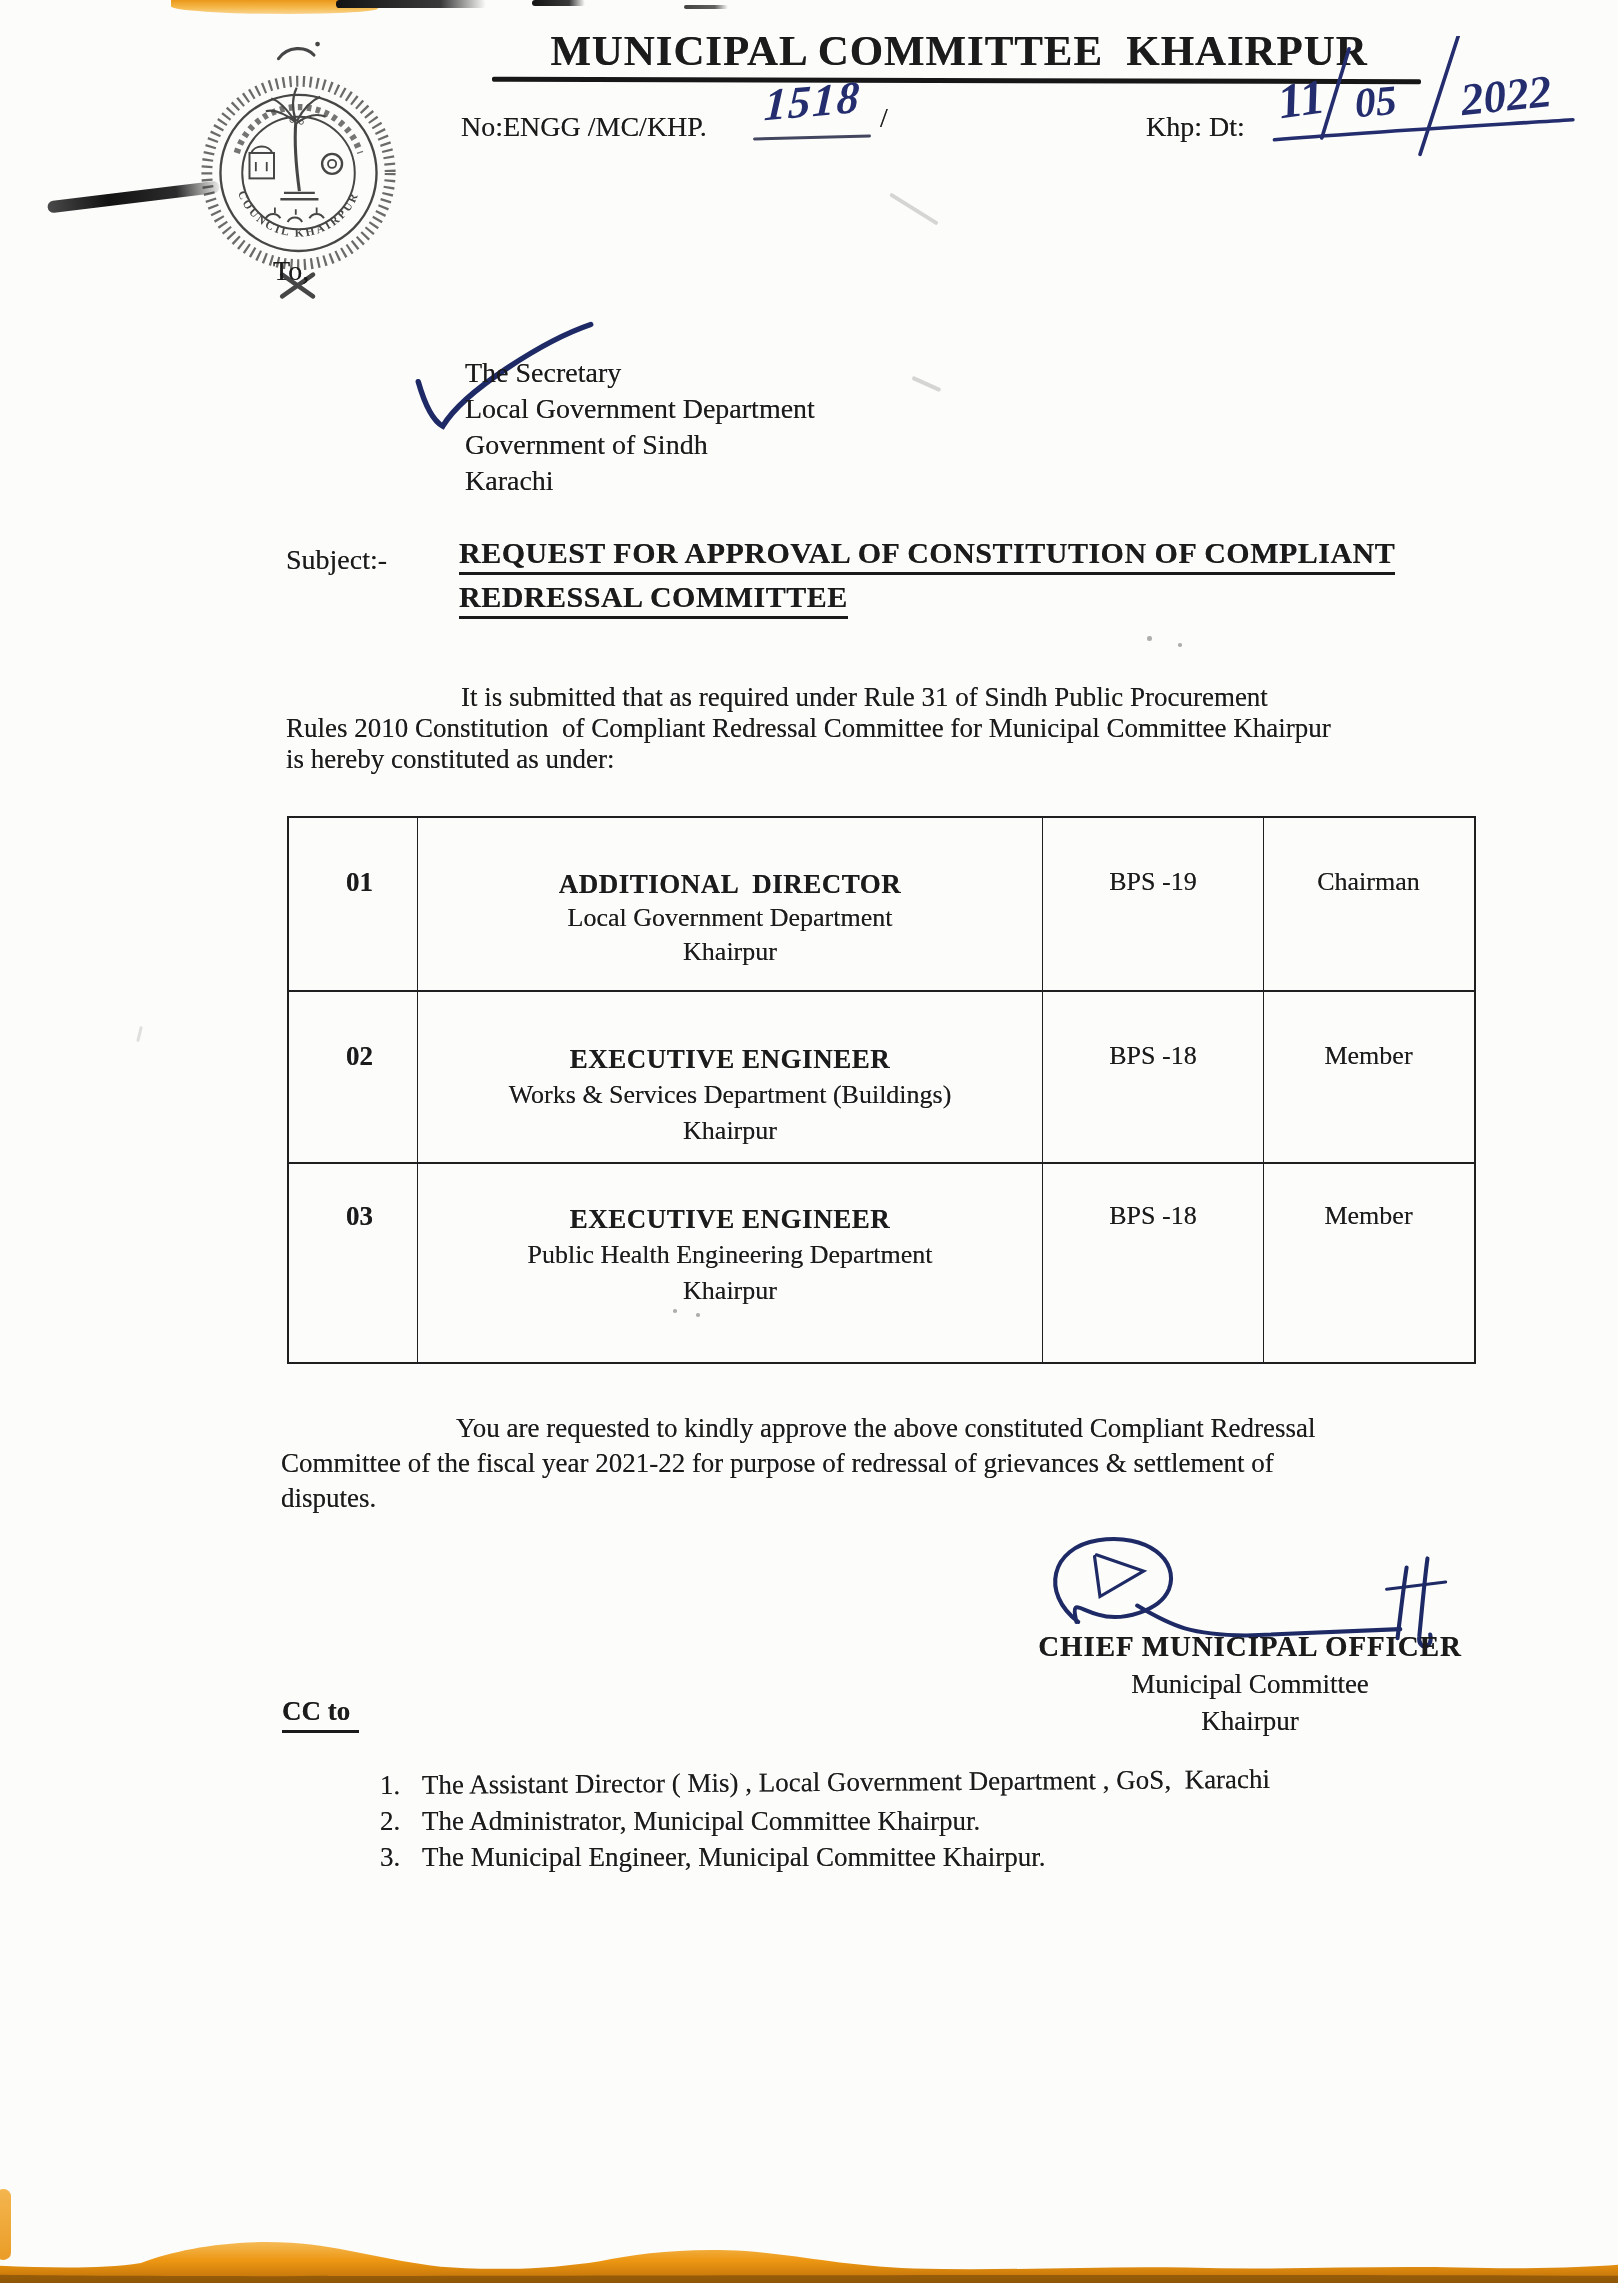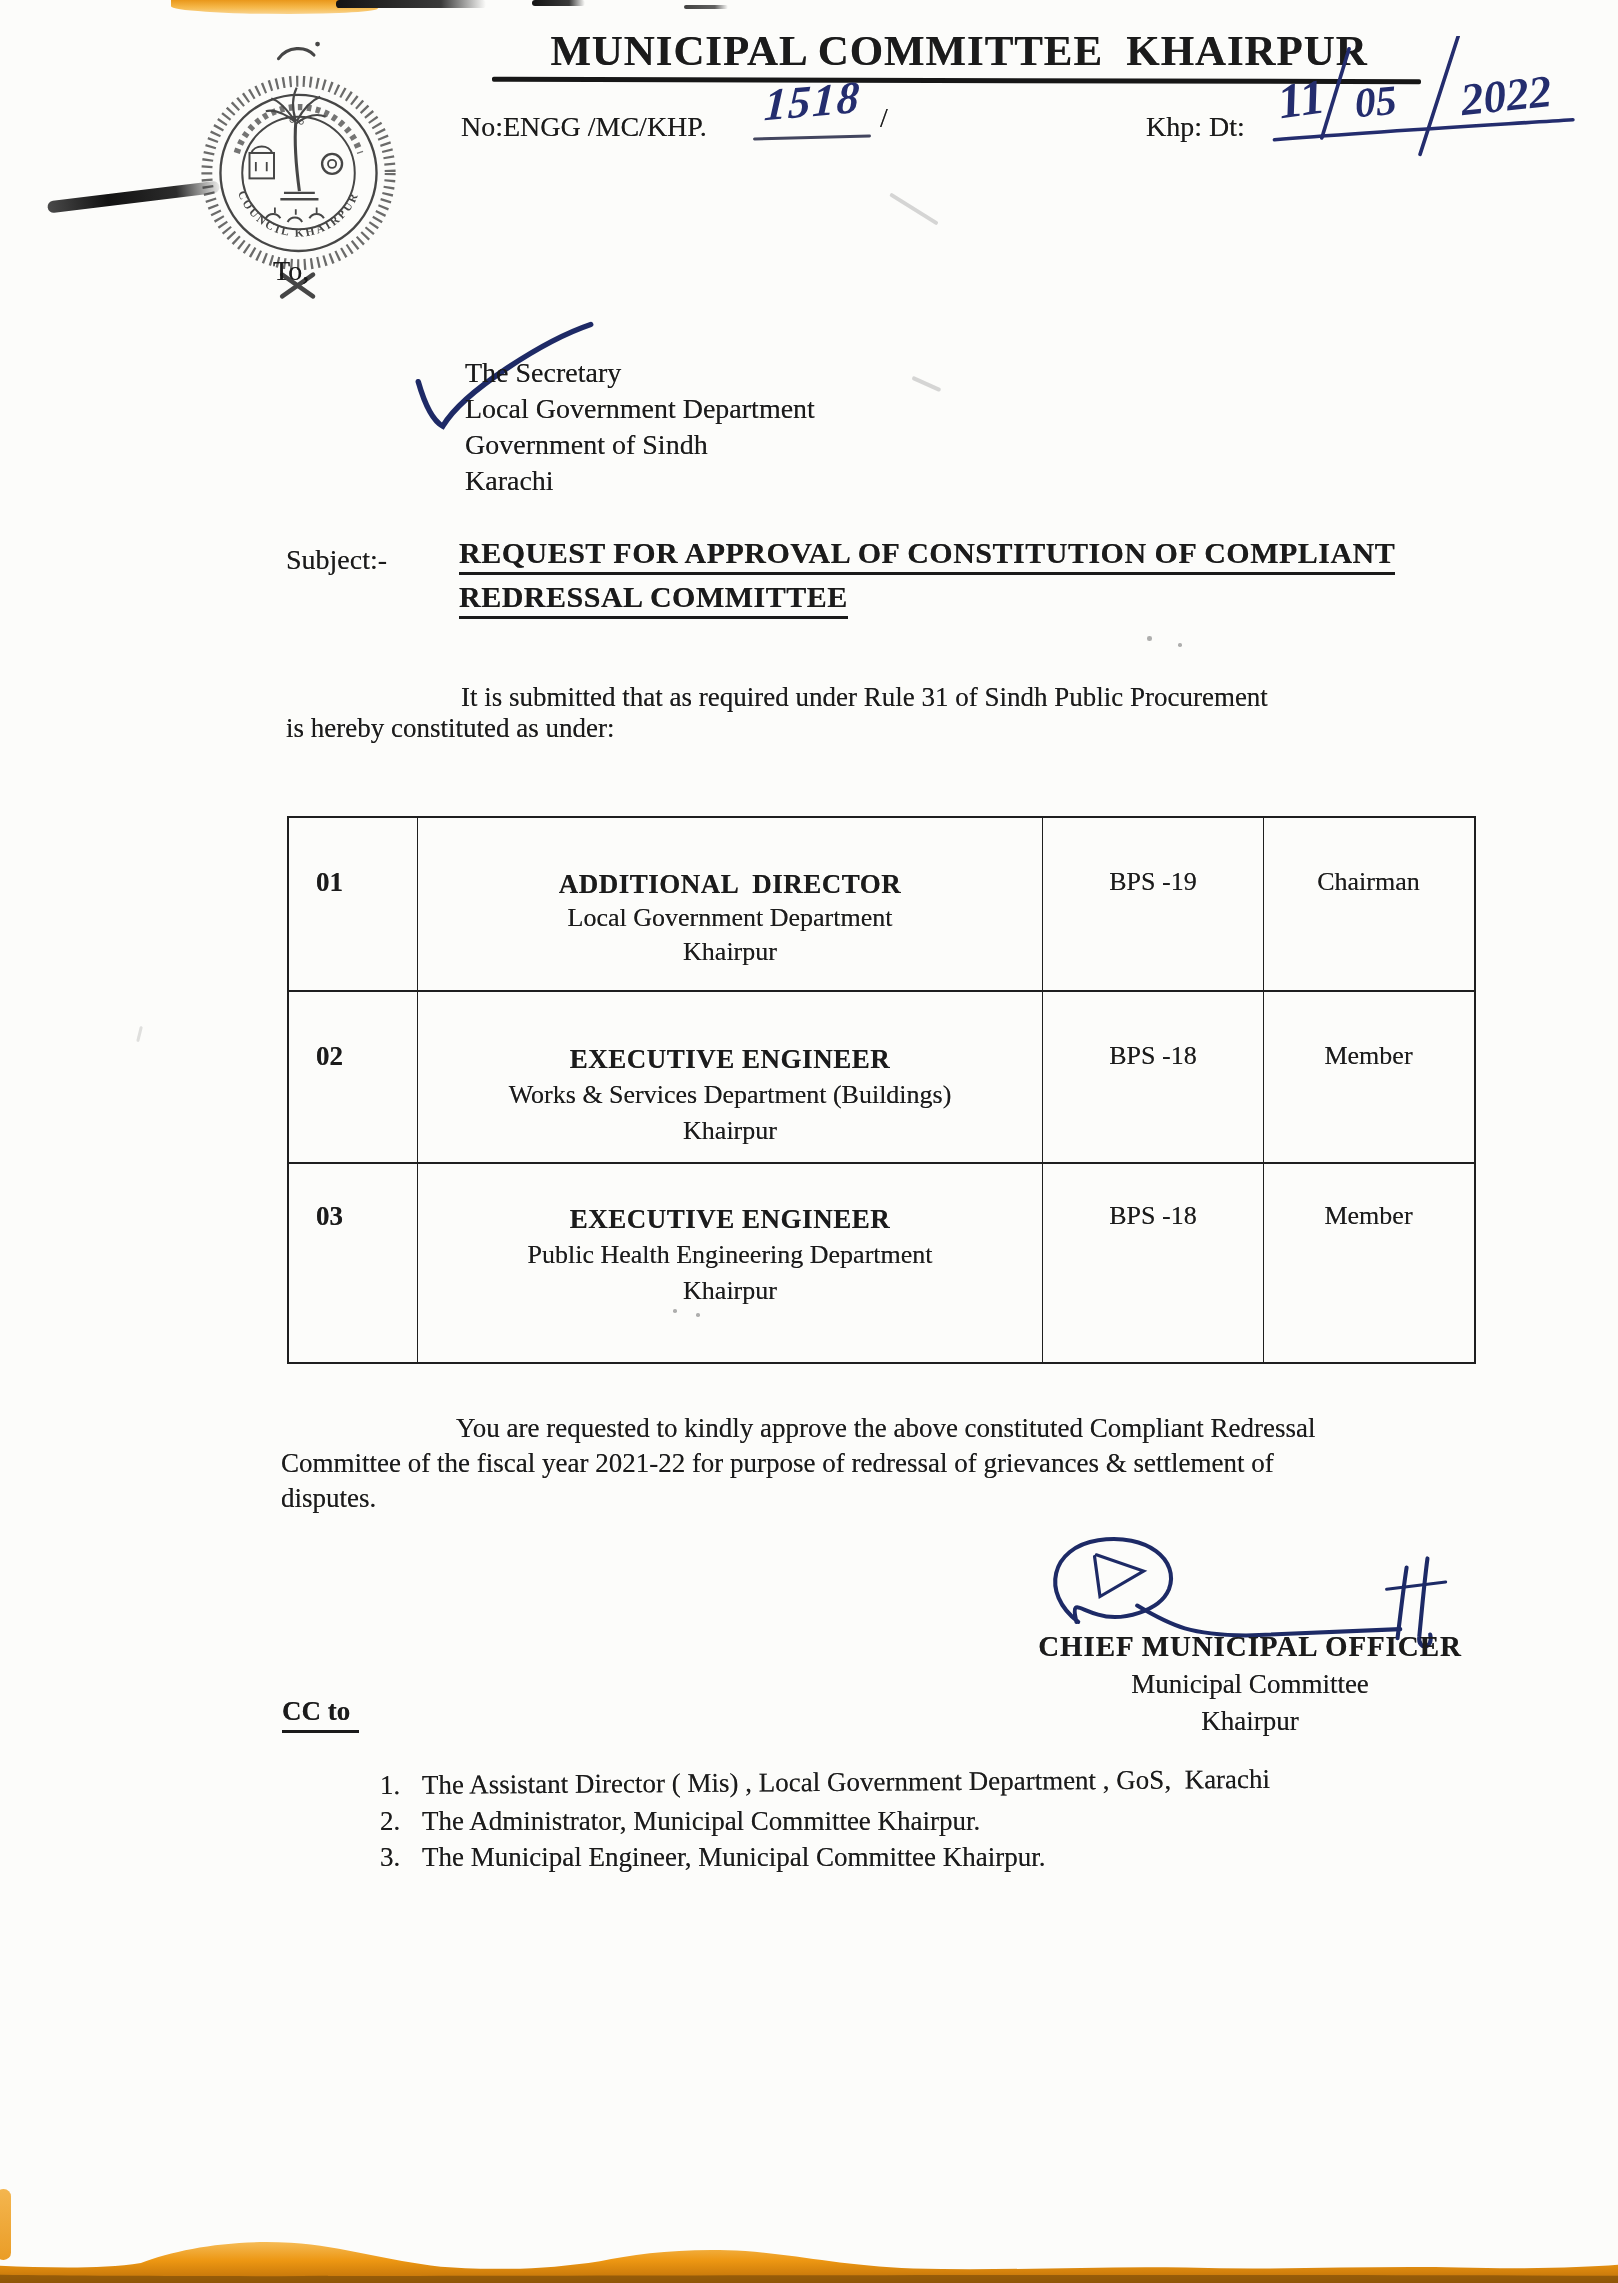--- a/index.html
+++ b/index.html
@@ -60,21 +60,21 @@
   
   #ctable{left:287px; top:816px; width:1189px; border:2.7px solid #1f1f1f;
     box-sizing:border-box; background:transparent;}
   .trow{display:grid; grid-template-columns:129px 625px 221px 209px;
     border-bottom:2.3px solid #1f1f1f; box-sizing:border-box;}
   .trow:last-child{border-bottom:none;}
   .tcell{border-right:1.8px solid #1f1f1f; box-sizing:border-box; padding-top:49px;}
   .tcell:last-child{border-right:none;}
   .r1{height:174px;} .r2{height:172px;} .r3{height:198px;}
   .r3 .tcell{padding-top:37px;}
-  .serial{padding-left:27px; font-weight:bold; font-size:27px;}
+  .serial{padding-left:27px; font-weight:bold; font-size:27px;margin-left:30px;}
   .desig{text-align:center; font-size:26px; line-height:36px;}
   .r1 .desig{line-height:34px;}
   .desig .d-title{font-weight:bold; font-size:27px; letter-spacing:0.5px;}
   .grade,.role{text-align:center; font-weight:normal; font-size:26px;}
 
   
   #sig-svg{left:987px; top:1533px;}
   #sig-title{left:991px; top:1630px; width:518px; text-align:center;
     font-size:29px; font-weight:bold; letter-spacing:0.9px;}
   #sig-line2{left:991px; top:1669px; width:518px; text-align:center; font-size:27px;}
@@ -173,20 +173,21 @@
     <div class="thick">Government of Sindh</div>
     <div class="thick">Karachi</div>
   </div>
 
   <div class="abs thick" id="subject-label">Subject:-</div>
   <div class="abs" id="subject-l1"><span class="subject-line thick">REQUEST FOR APPROVAL OF CONSTITUTION OF COMPLIANT</span></div>
   <div class="abs" id="subject-l2"><span class="subject-line thick">REDRESSAL COMMITTEE</span></div>
 
   <div class="abs" id="opening">
     <div class="bodyline pre thick indent">It is submitted that as required under Rule 31 of Sindh Public Procurement</div>
+    <div class="bodyline pre thick">Rules 2010 Constitution  of Compliant Redressal Committee for Municipal Committee Khairpur</div>
     <div class="bodyline pre thick">is hereby constituted as under:</div>
   </div>
 
   <div class="abs" id="ctable">
     <div class="trow r1">
       <div class="tcell serial thick">01</div>
       <div class="tcell desig">
         <div class="d-title pre thick">ADDITIONAL  DIRECTOR</div>
         <div class="thick">Local Government Department</div>
         <div class="thick">Khairpur</div>

